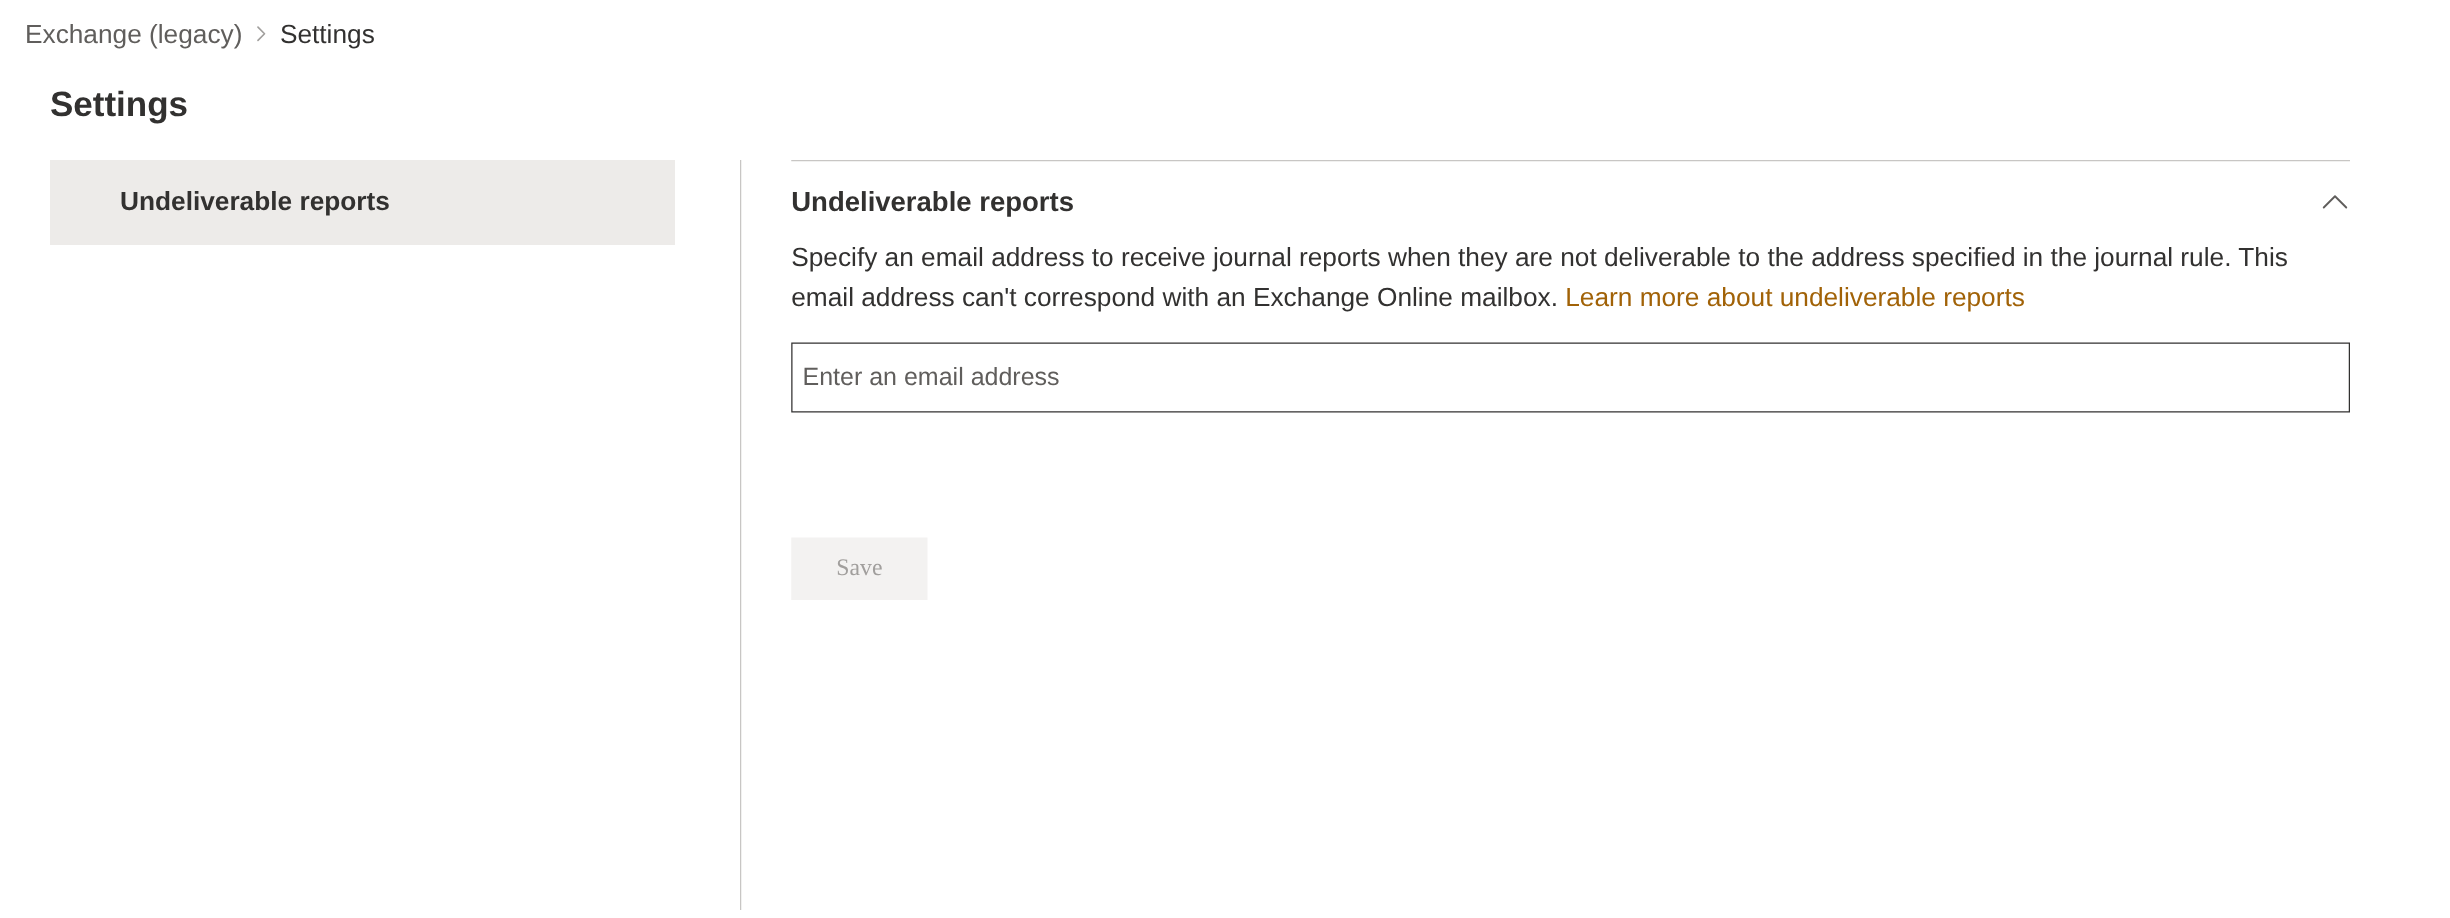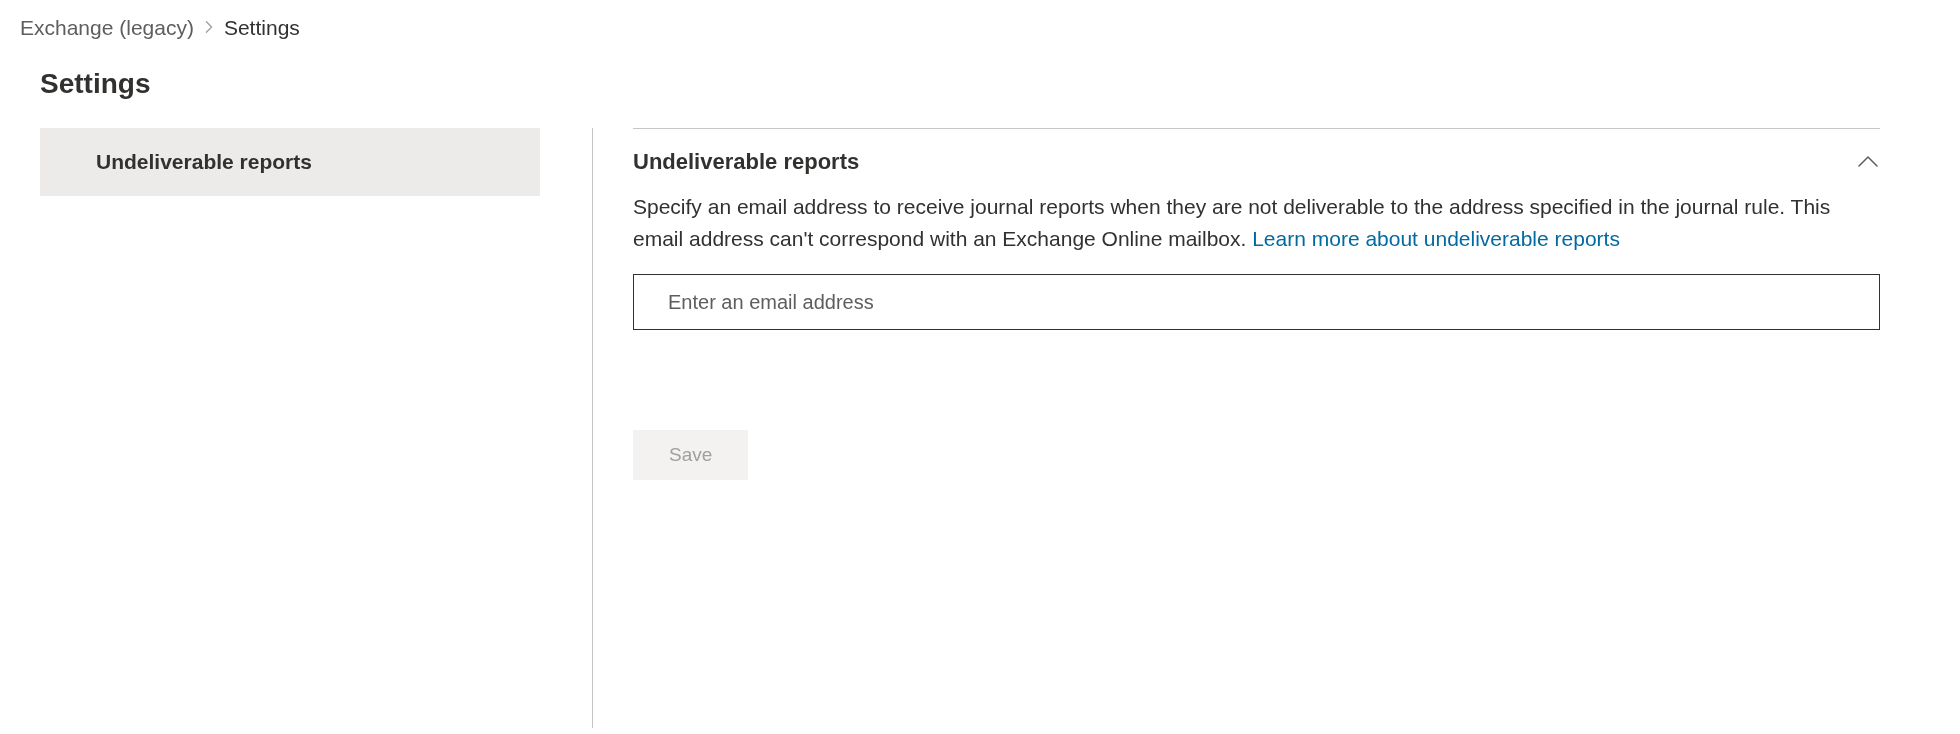--- a/index.html
+++ b/index.html
@@ -99,57 +99,57 @@
       justify-content: center;
       color: #605e5c;
     }
     .section-desc {
       font-size: 21px;
       line-height: 1.5;
       color: #323130;
       margin-bottom: 20px;
     }
     .section-desc .link {
-      color: #0369a1;
+      color: #a16207;
       cursor: pointer;
     }
     .field-label {
       font-size: 21px;
       font-weight: 600;
       color: #323130;
       margin-bottom: 12px;
     }
     .required {
       color: #a4262c;
       margin-left: 2px;
     }
     .text-input {
       width: 100%;
       height: 56px;
-      padding: 0 34px;
+      padding: 0 8px;
       font-size: 20px;
       font-family: inherit;
       border: 1px solid #323130;
       background: #ffffff;
       color: #323130;
       outline: none;
     }
     .text-input::placeholder {
       color: #605e5c;
     }
     .button-row {
       margin-top: 100px;
     }
     .save-button {
       background: #f3f2f1;
       color: #a19f9d;
       border: none;
       padding: 14px 36px;
       font-size: 19px;
-      font-family: Liberation Sans, sans-serif;
+      font-family: Liberation Serif, serif;
       cursor: not-allowed;
     }
   </style>
 </head>
 <body>
 
 <div class="breadcrumb">
   <span class="breadcrumb-link">Exchange (legacy)</span>
   <span class="breadcrumb-sep">
     <svg width="14" height="14" viewBox="0 0 16 16" fill="none">

